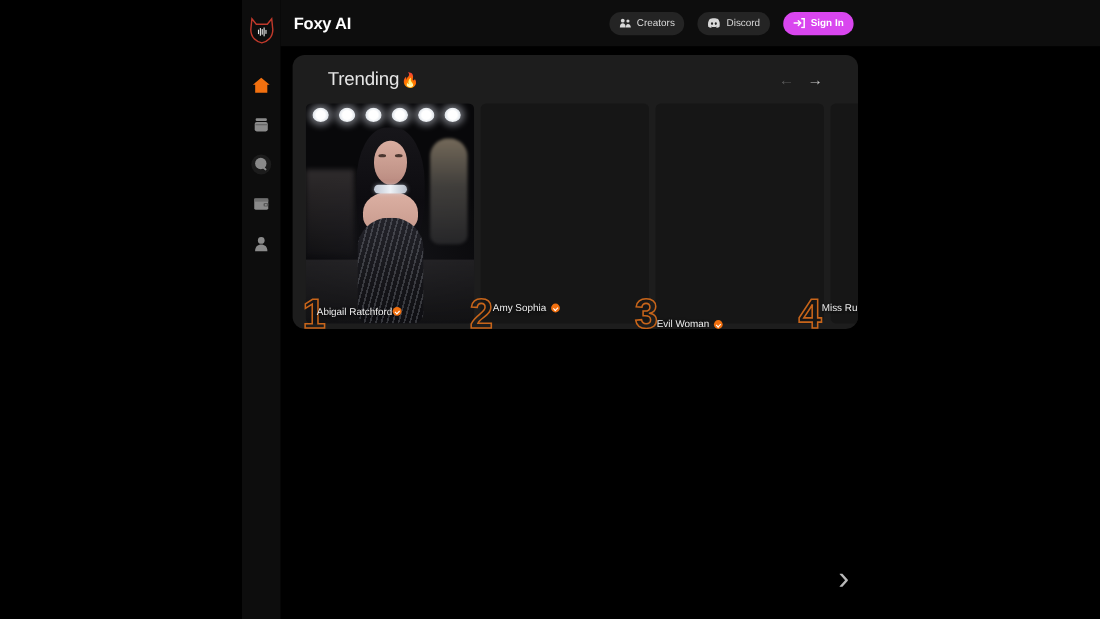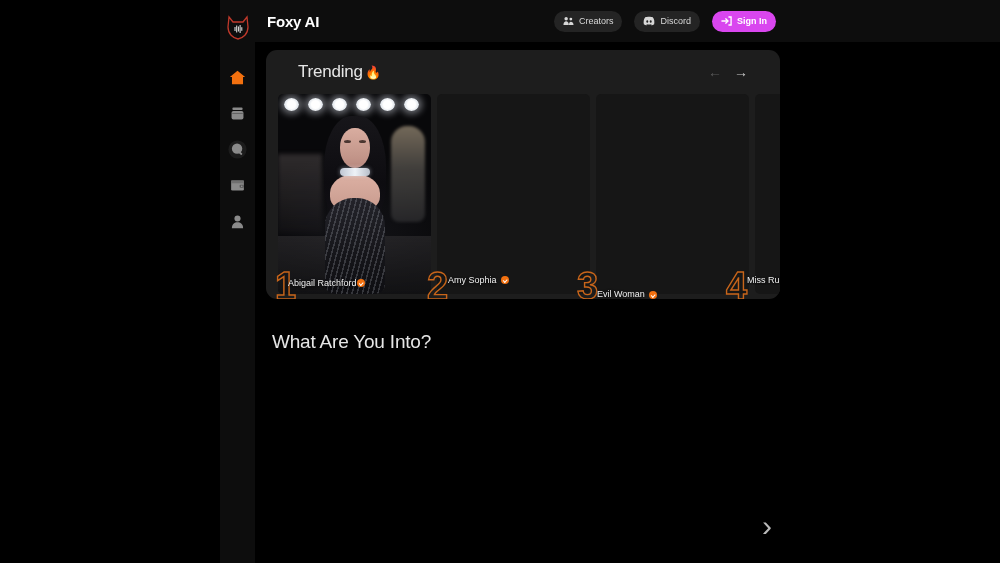--- a/index.html
+++ b/index.html
@@ -471,18 +471,17 @@
     <span class="verified"></span>
   </div>
   <div style="position:absolute;left:597px;top:289px;display:flex;align-items:flex-end;gap:4px;">
     <span class="caption-name">Evil Woman</span>
     <span class="verified"></span>
   </div>
   <div style="position:absolute;left:747px;top:275px;display:flex;align-items:center;gap:4px;overflow:hidden;width:33px;">
     <span class="caption-name">Miss Ruby</span>
   </div>
 
-  <div class="section-title">What Are You Into?</div>
 
 
   <div class="g-next">›</div>
 
 </div>
 
 </body></html>

